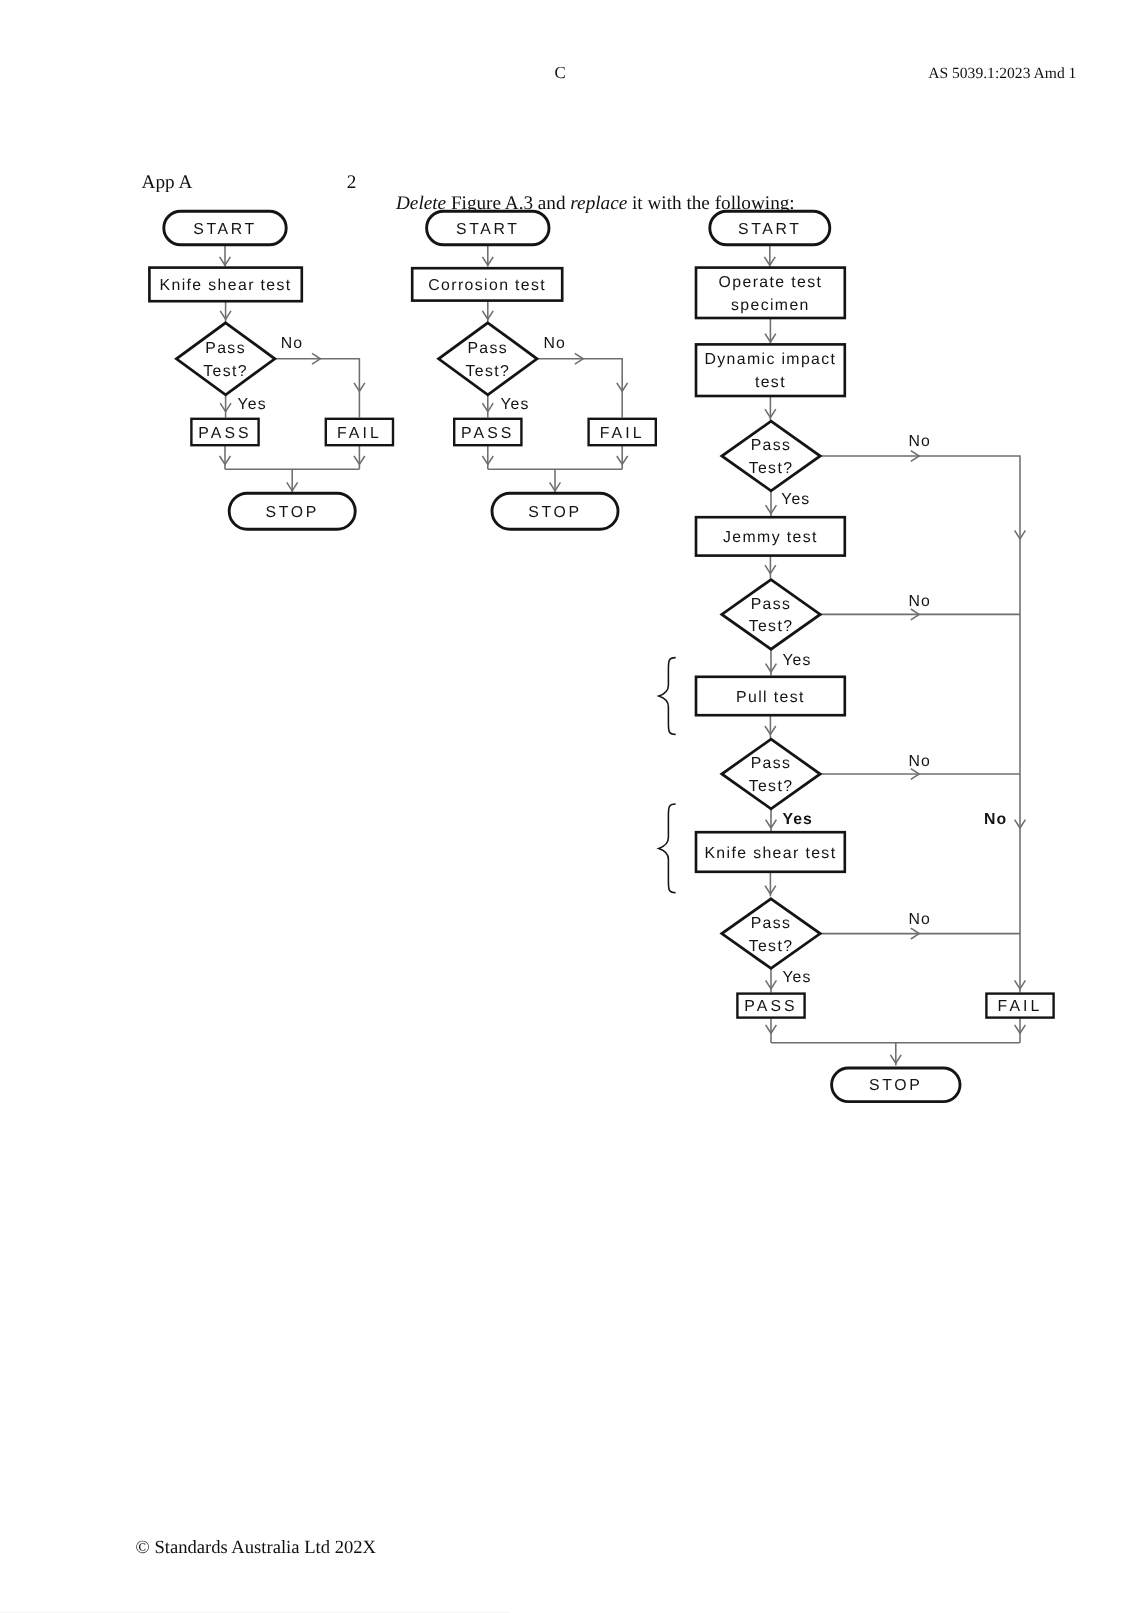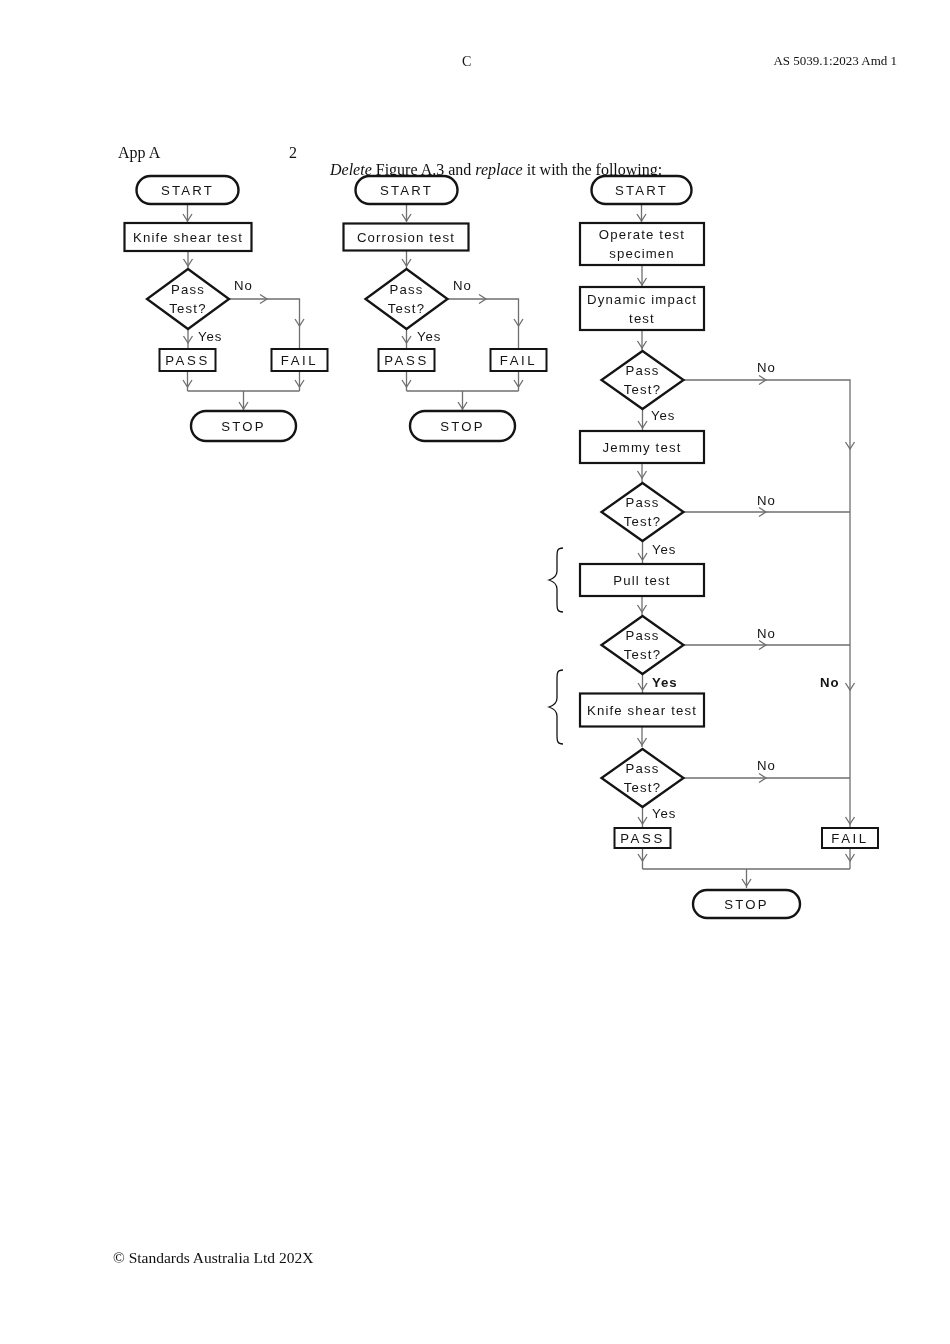--- a/index.html
+++ b/index.html
@@ -6,21 +6,21 @@
   .page{
     position:relative;width:950px;height:1344px;background:#ffffff;
     font-family:"Liberation Serif","DejaVu Serif",serif;color:#111;overflow:hidden;margin:0 auto;
   }
   .hdr-c{position:absolute;top:54px;left:462px;font-size:14px;}
   .hdr-r{position:absolute;top:53px;right:53px;font-size:13px;}
   .amend-app{position:absolute;top:144px;left:118px;font-size:16px;font-weight:normal;}
   .amend-item{position:absolute;top:144px;left:289px;font-size:16px;}
   .amend-instr{position:absolute;top:144px;left:330px;font-size:16px;margin-top:17px;}
   .amend-instr .it{font-style:italic;}
-  .footer{position:absolute;top:1249px;left:113px;font-size:15.5px;}
+  .footer{position:absolute;top:1281px;left:113px;font-size:15.5px;}
   svg.flow{position:absolute;top:0;left:0;}
   svg.flow text{font-family:"Liberation Sans","DejaVu Sans",sans-serif;}
 </style>
 </head>
 <body>
 
 <div class="page">
   <div class="hdr-c">C</div>
   <div class="hdr-r">AS 5039.1:2023 Amd 1</div>
 

